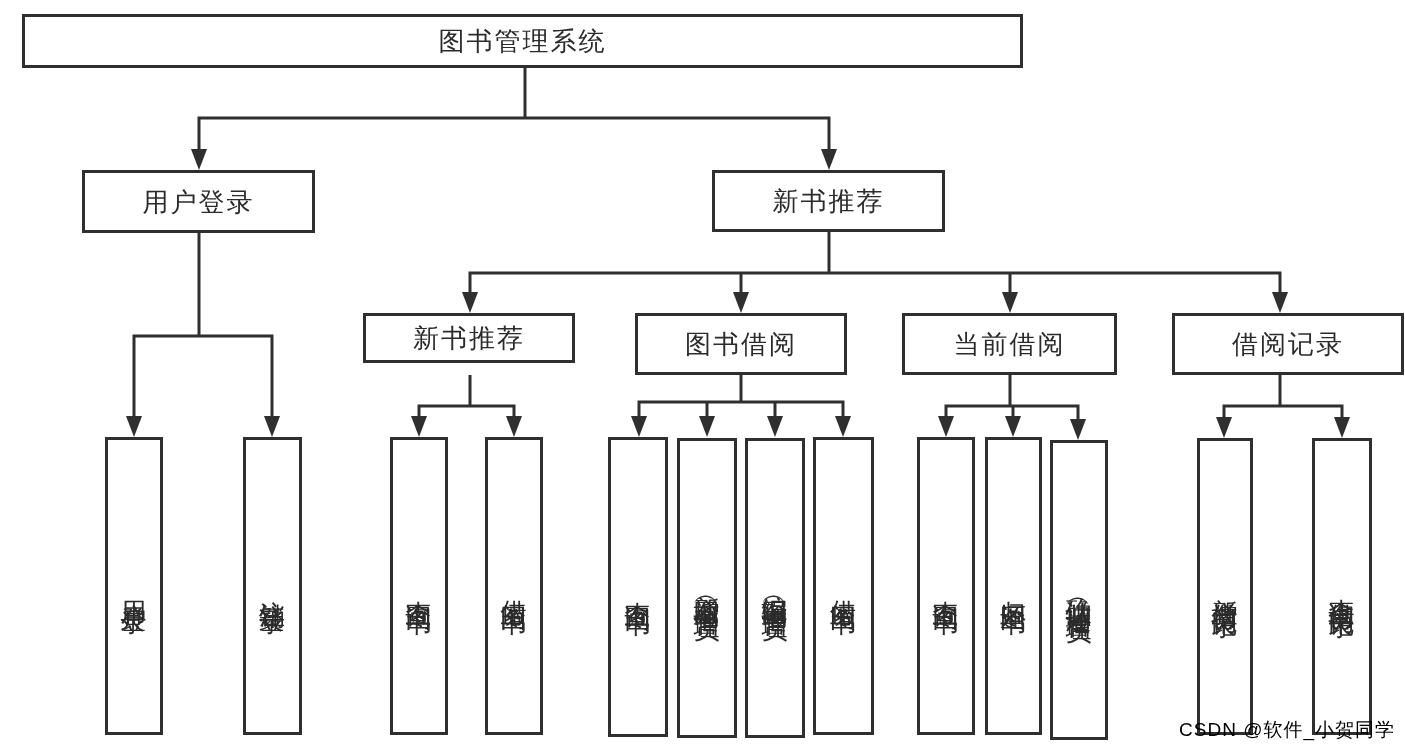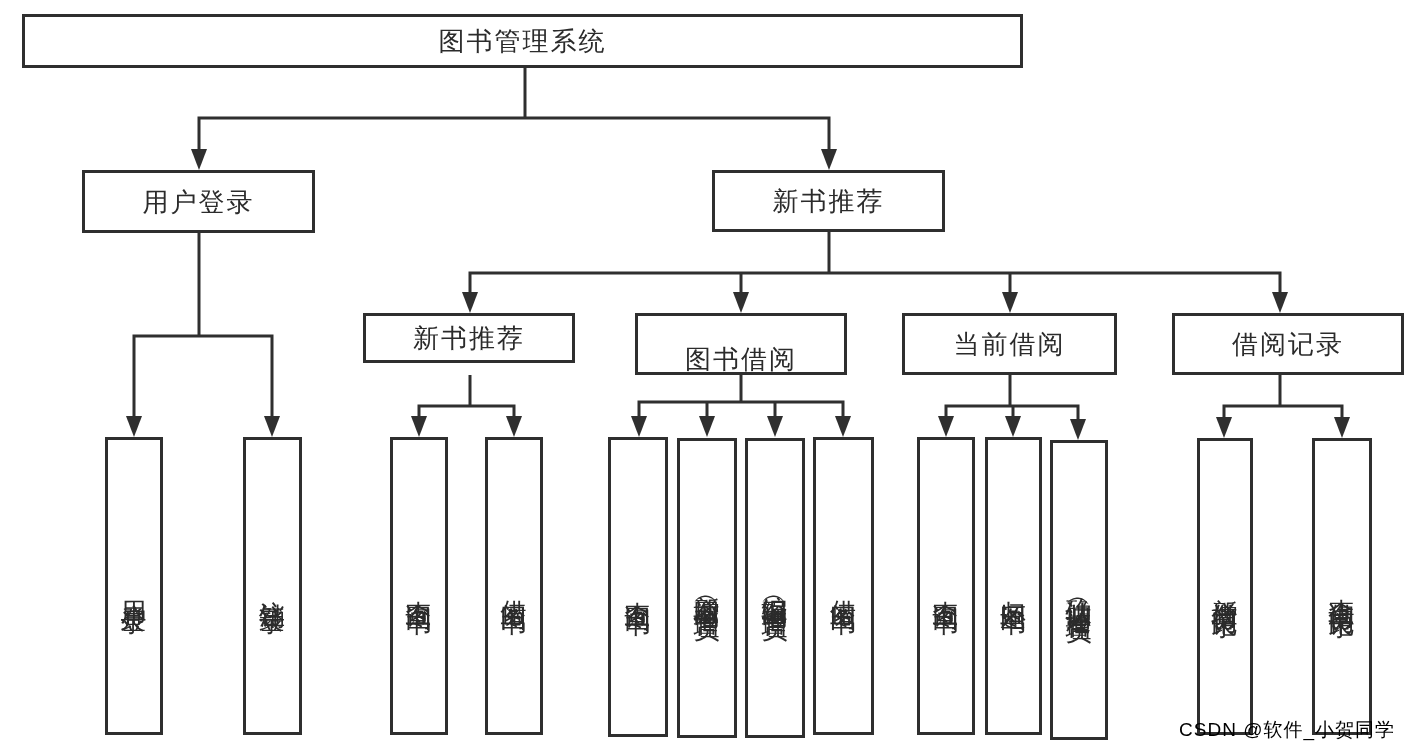--- a/index.html
+++ b/index.html
@@ -13,21 +13,21 @@
   .hlabel{font-size:26px;letter-spacing:2px;white-space:nowrap;line-height:1;}
   .vbox span{writing-mode:vertical-rl;text-orientation:mixed;
        font-size:26px;letter-spacing:3px;line-height:1;white-space:nowrap;}
   .watermark{position:absolute;right:10px;bottom:4px;font-size:19px;
        color:#000000;letter-spacing:1px;white-space:nowrap;}
   
   #root{left:22px;top:14px;width:1001px;height:54px;}
   #l2a{left:82px;top:170px;width:233px;height:63px;}
   #l2b{left:712px;top:170px;width:233px;height:62px;}
   #g1{left:363px;top:313px;width:212px;height:50px;}
-  #g2{left:635px;top:313px;width:212px;height:62px;align-items:flex-end;}
+  #g2{left:635px;top:313px;width:212px;height:62px;}
   #g3{left:902px;top:313px;width:215px;height:62px;}
   #g4{left:1172px;top:313px;width:232px;height:62px;}
   #a1{left:105px;top:437px;width:58px;height:298px;}
   #a2{left:243px;top:437px;width:59px;height:298px;}
   #b1{left:390px;top:437px;width:58px;height:298px;}
   #b2{left:485px;top:437px;width:58px;height:298px;}
   #c1{left:608px;top:437px;width:60px;height:300px;}
   #c2{left:677px;top:438px;width:60px;height:300px;}
   #c3{left:745px;top:438px;width:60px;height:300px;}
   #c4{left:813px;top:437px;width:61px;height:298px;}

